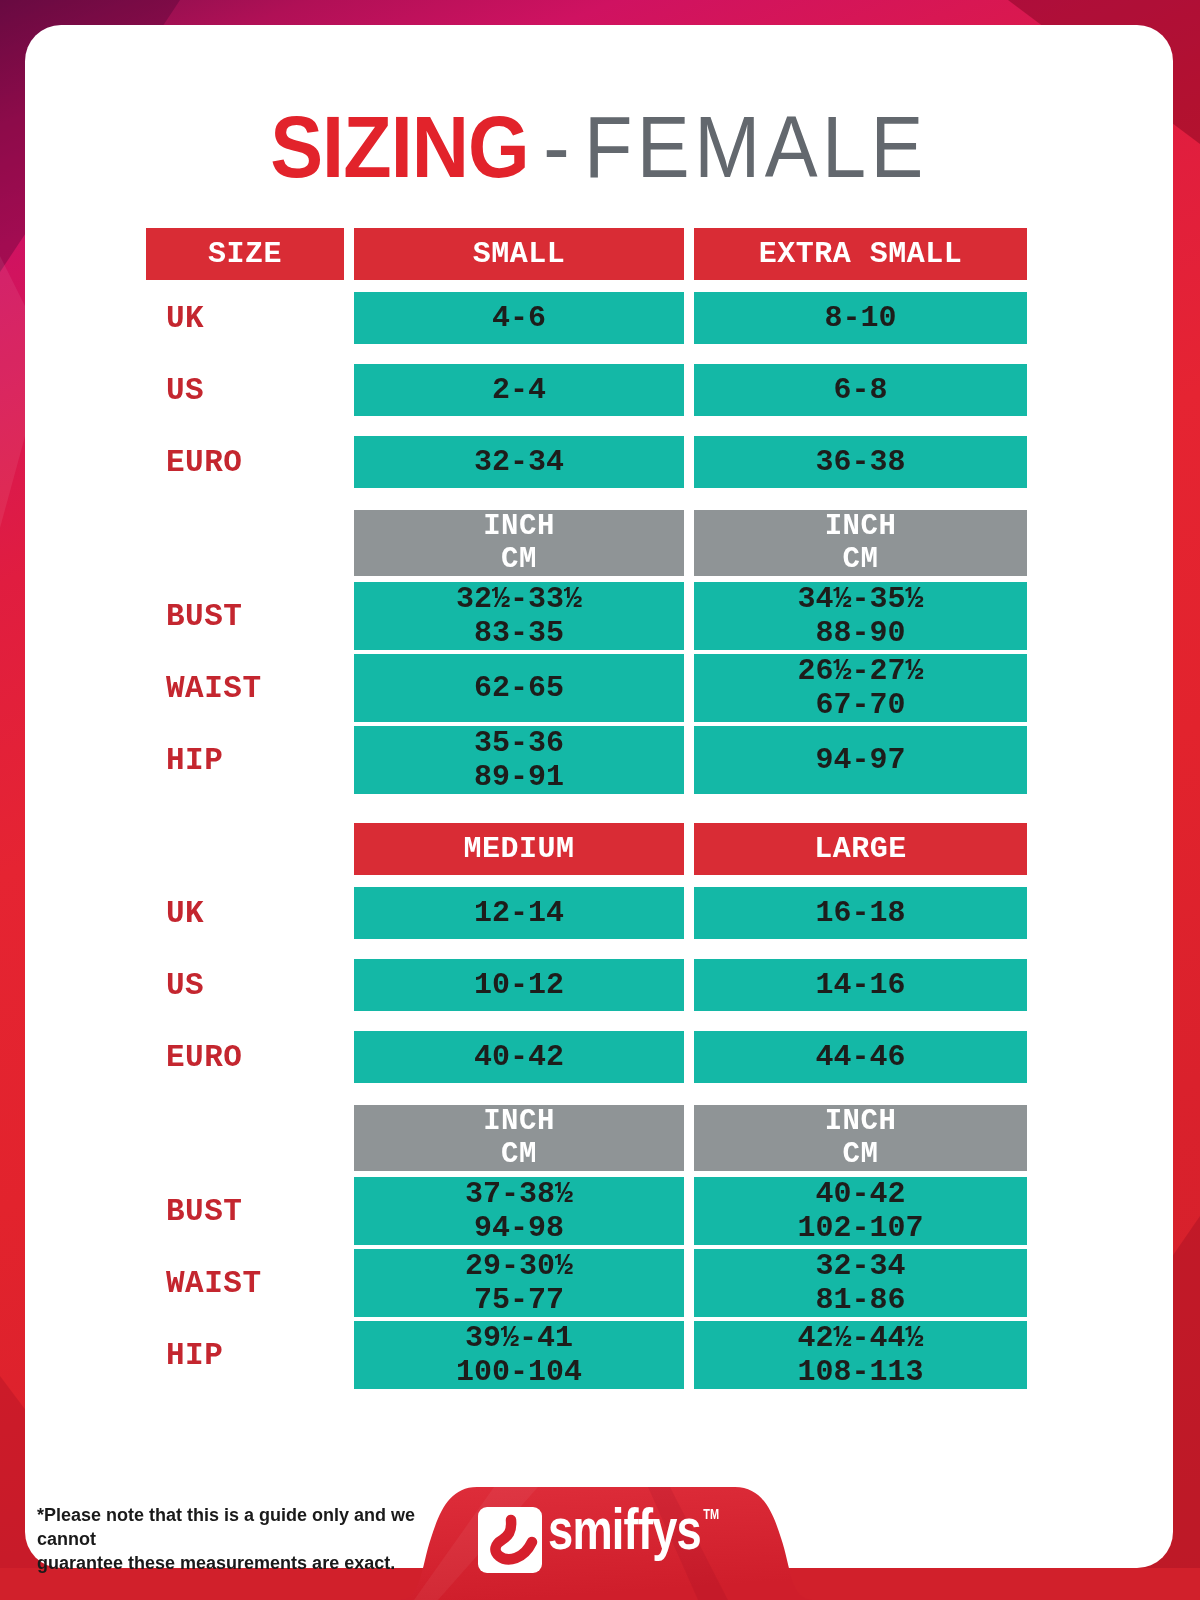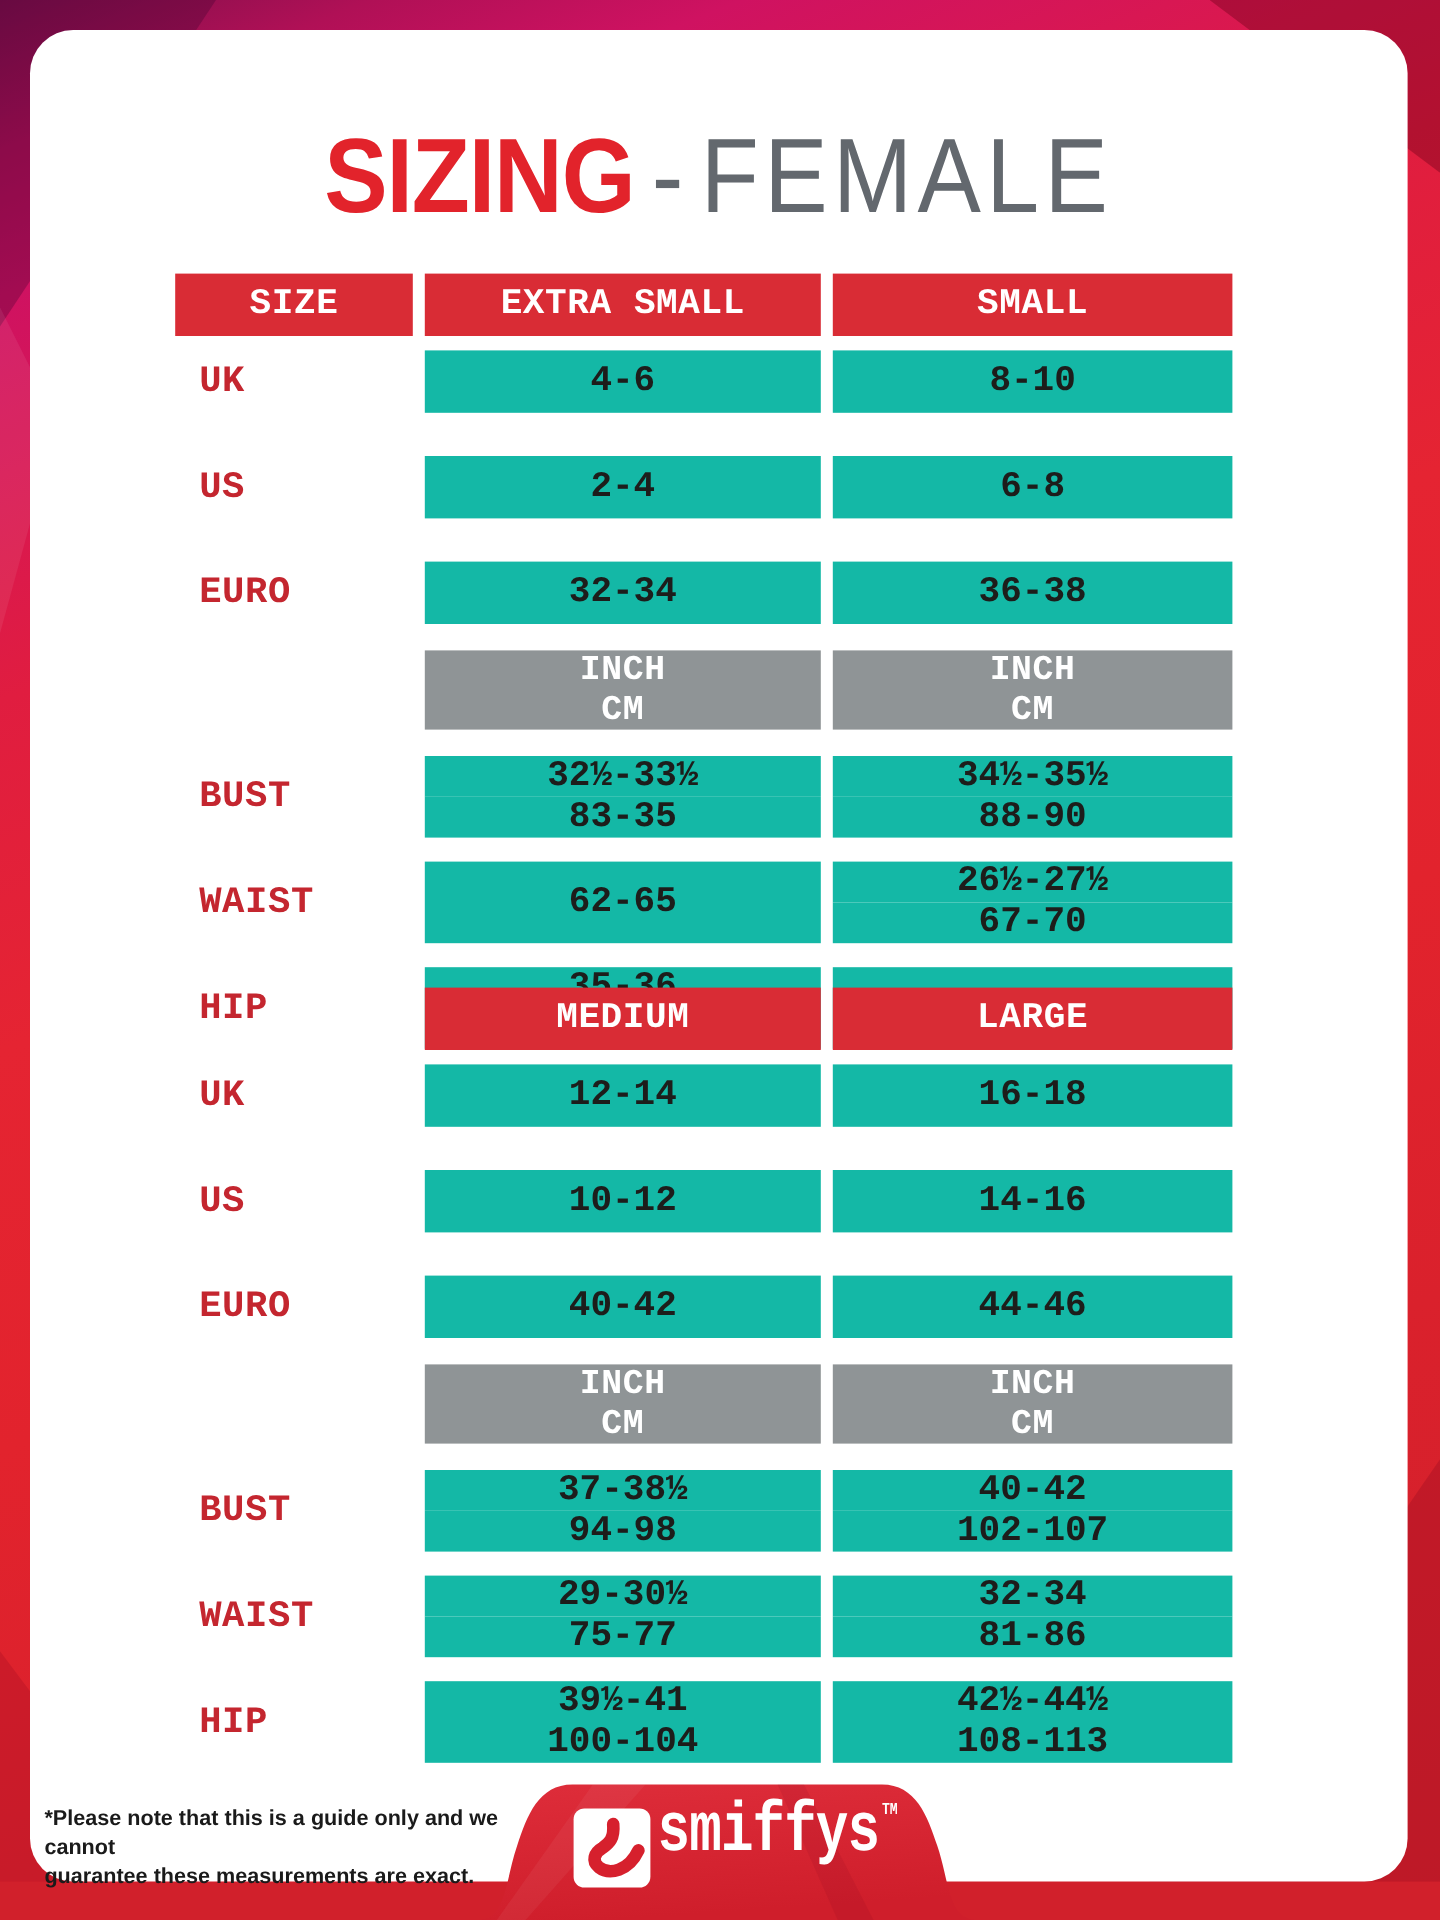--- a/index.html
+++ b/index.html
@@ -21,35 +21,35 @@
   .title{position:absolute;top:76px;left:0;right:0;text-align:center;white-space:nowrap;
     transform:scaleX(.90);transform-origin:50% 50%;font-size:88px;line-height:1.05;}
   .t-main{color:#e2232b;font-weight:700;letter-spacing:-1px;}
   .t-sep{color:#63686e;font-weight:400;margin:0 16px;}
   .t-sub{color:#63686e;font-weight:400;letter-spacing:5px;}
 
   
   .tbl{position:absolute;left:121px;width:881px;font-family:Liberation Mono, monospace;}
   .s1{top:203px;}
   .s2{top:798px;}
-  .row{display:grid;grid-template-columns:198px 330px 333px;column-gap:10px;height:52px;margin-bottom:36px;}
+  .row{display:grid;grid-template-columns:198px 330px 333px;column-gap:10px;height:52px;margin-bottom:20px;}
   .rh{margin-bottom:12px;}
   .gap-lg{margin-bottom:22px;}
   .cell{display:flex;align-items:center;justify-content:center;}
   .hdr{background:#d92c35;color:#ffffff;font-weight:700;font-size:30px;letter-spacing:.5px;}
   .uhdr{background:#8f9496;color:#ffffff;font-weight:700;font-size:29px;letter-spacing:.5px;}
   .val{background:#14b8a6;color:#1d1d1b;font-weight:700;font-size:30px;}
   .lbl{color:#c4262f;font-weight:700;font-size:31px;justify-content:flex-start;padding-left:20px;letter-spacing:.5px;}
   .blank{background:transparent;}
   .pair{display:grid;grid-template-columns:1fr;column-gap:4px;}
 
   
   .disclaimer{position:absolute;left:12px;top:1478px;width:420px;
     color:#1a1a1a;font-weight:700;font-size:18px;line-height:24px;}
-  .brand-tab{position:absolute;left:398px;top:1481px;width:420px;height:119px;z-index:3;font-family:Liberation Mono, monospace;}
+  .brand-tab{position:absolute;left:398px;top:1481px;width:420px;height:119px;z-index:3;}
   .brand-tab svg{display:block;}
   .brand-name{position:absolute;left:150px;top:14px;color:#ffffff;font-weight:700;
     font-size:58px;letter-spacing:-1px;transform:scaleX(.78);transform-origin:0 50%;white-space:nowrap;}
   .brand-name .tm{font-size:14px;font-weight:700;position:relative;top:-30px;margin-left:3px;letter-spacing:0;}
 </style>
 </head>
 <body>
 
 <div class="page">
   <div class="facet f1"></div>
@@ -61,22 +61,22 @@
 
   <div class="card">
 
     <div class="title">
       <span class="t-main">SIZING</span><span class="t-sep">-</span><span class="t-sub">FEMALE</span>
     </div>
 
     <div class="tbl s1">
       <div class="row rh">
         <div class="cell hdr">SIZE</div>
+        <div class="cell hdr">SMALL</div>
         <div class="cell hdr">EXTRA SMALL</div>
-        <div class="cell hdr">SMALL</div>
       </div>
       <div class="row">
         <div class="cell lbl">UK</div>
         <div class="cell val">4-6</div>
         <div class="cell val">8-10</div>
       </div>
       <div class="row">
         <div class="cell lbl">US</div>
         <div class="cell val">2-4</div>
         <div class="cell val">6-8</div>

